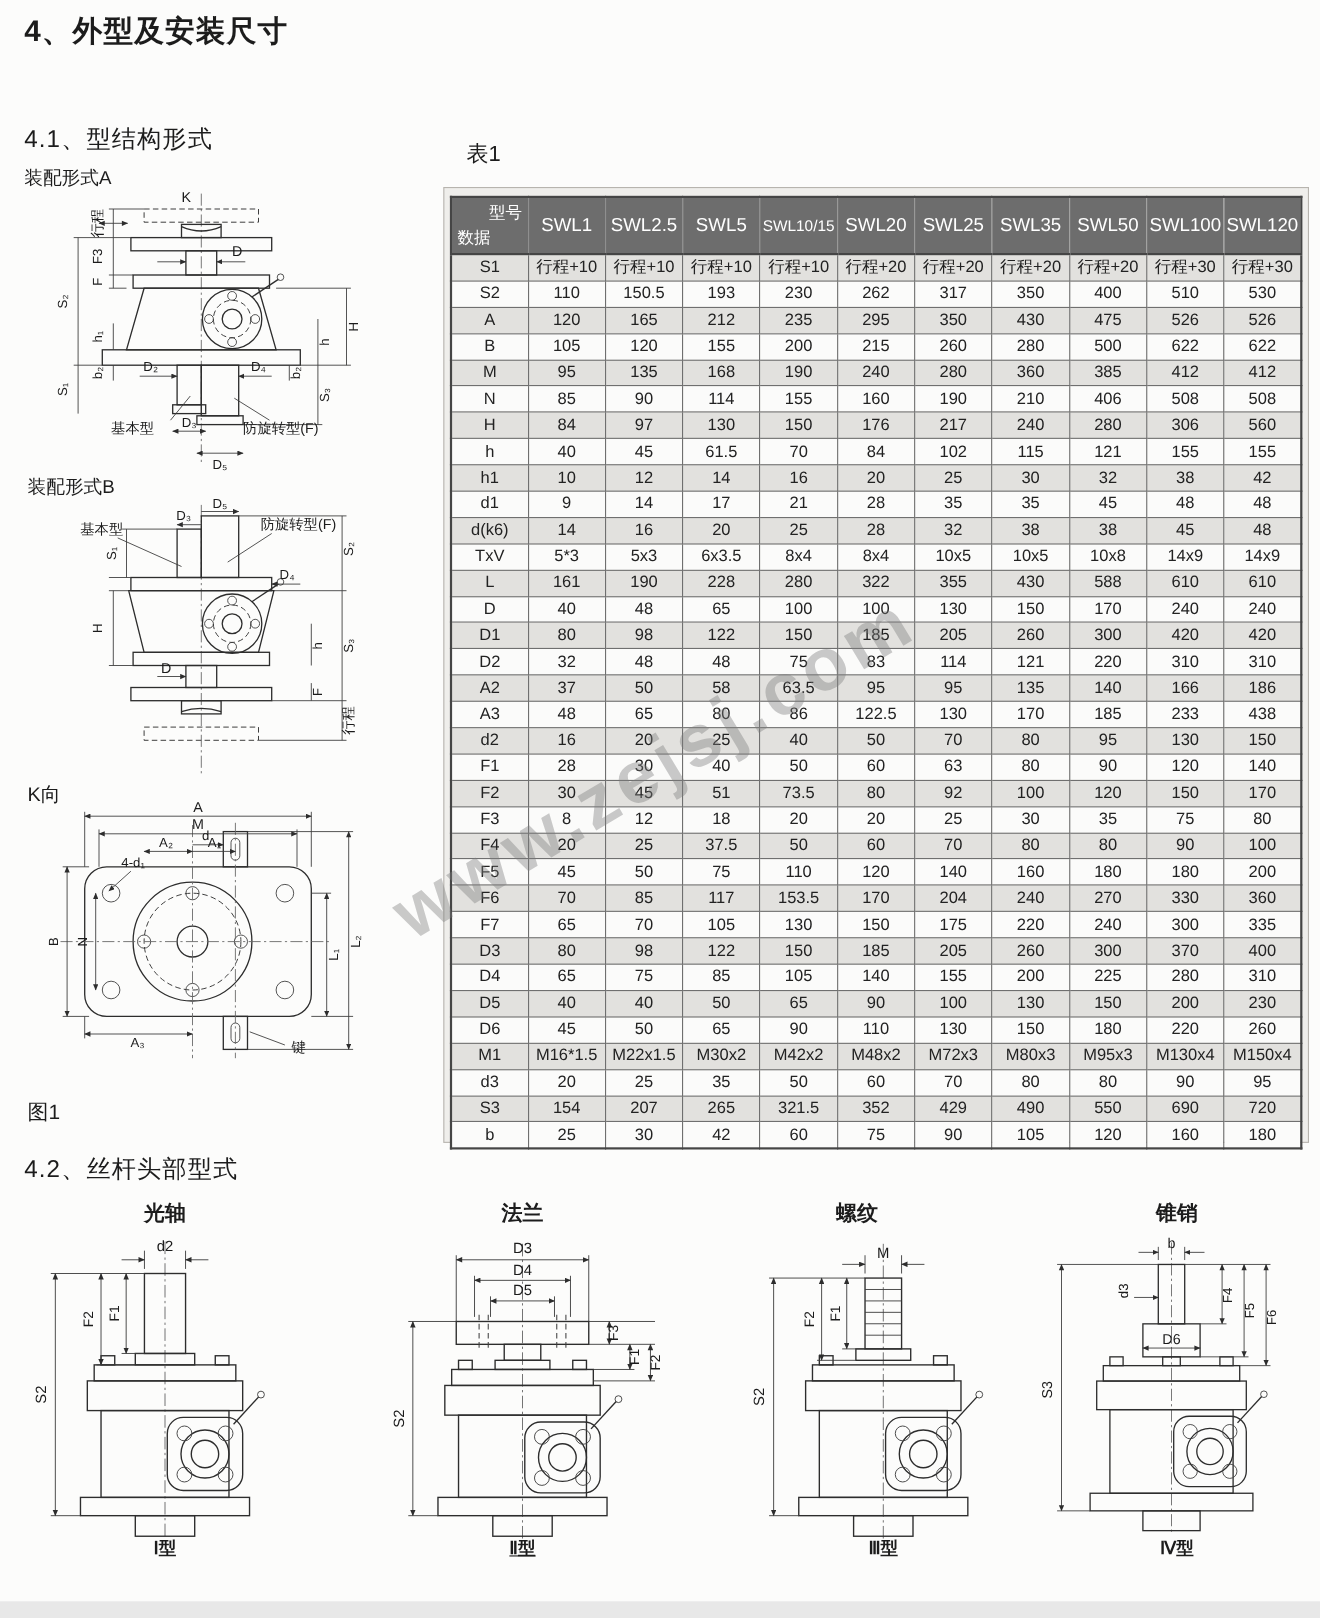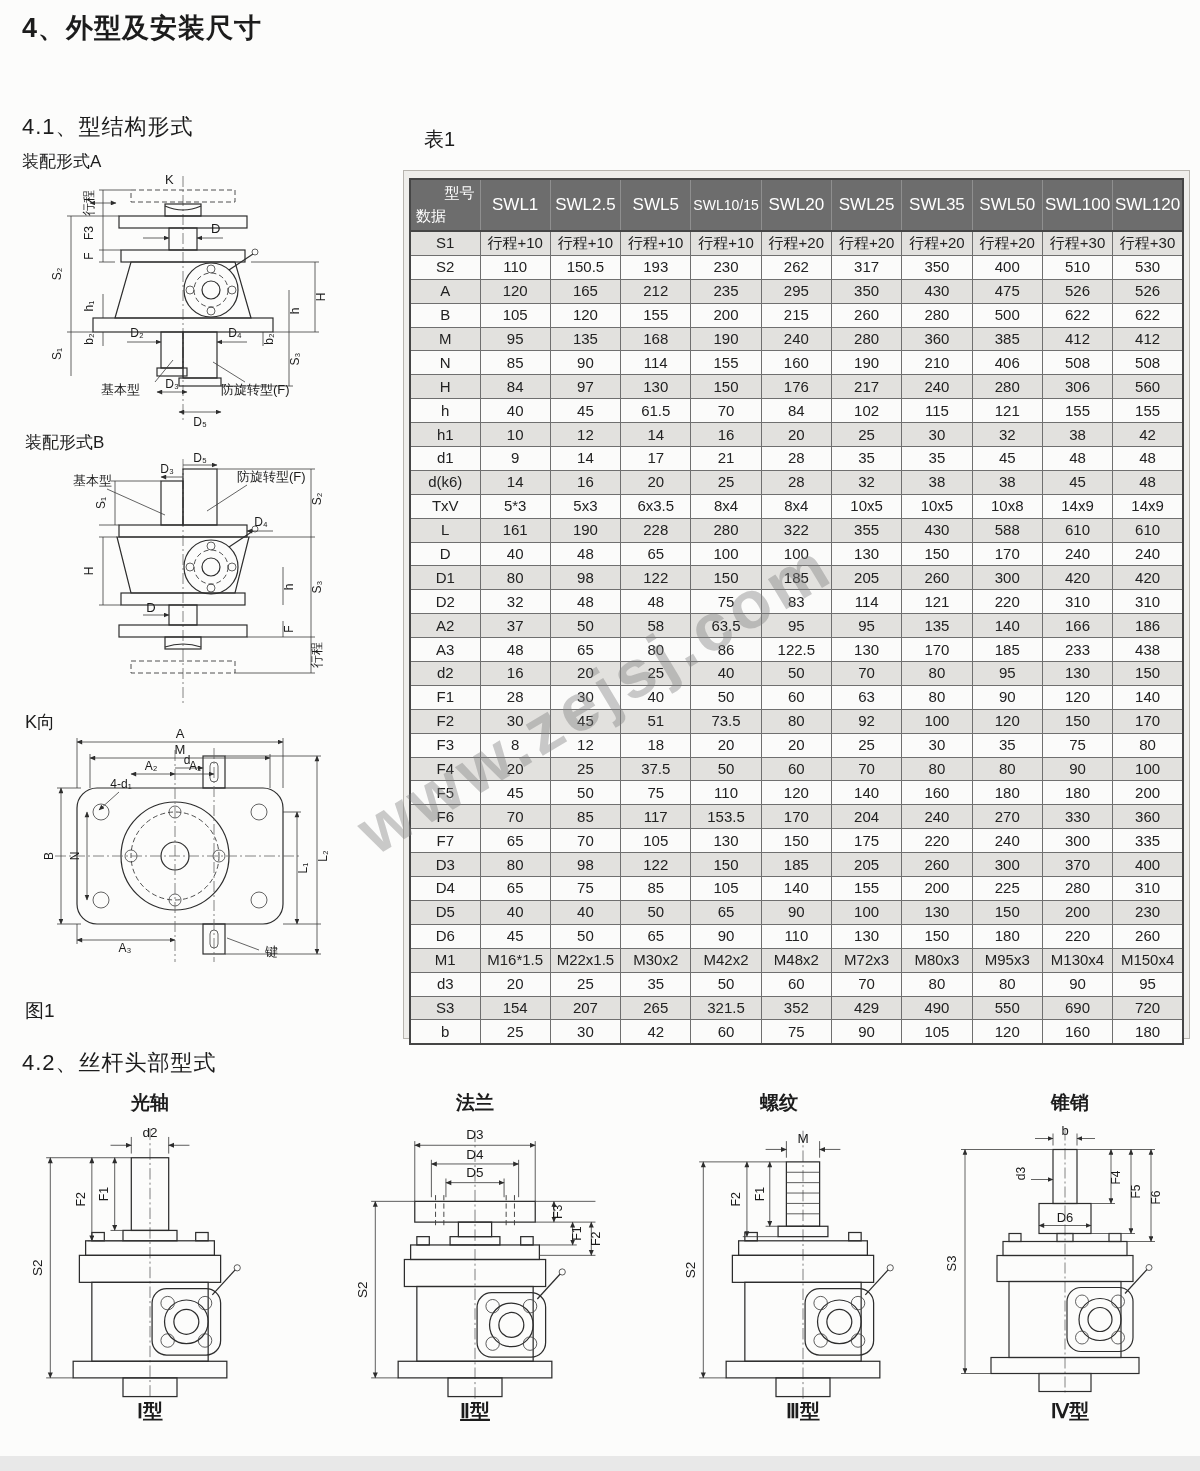--- a/index.html
+++ b/index.html
@@ -43,21 +43,21 @@
   
   svg{overflow:visible;}
   .ln{stroke:#2d2d2d;stroke-width:1.2;fill:none;}
   .thin{stroke:#3c3c3c;stroke-width:0.8;fill:none;}
   .dsh{stroke:#3c3c3c;stroke-width:0.9;fill:none;stroke-dasharray:5 3;}
   .cl{stroke:#666;stroke-width:0.8;fill:none;stroke-dasharray:11 3 2 3;}
   text.lbl{font:12px "Liberation Sans",sans-serif;fill:#1b1b1b;}
   text.lbl13{font:13px "Liberation Sans",sans-serif;fill:#1b1b1b;}
   text.lblcn{font:13px "Liberation Sans",sans-serif;fill:#1b1b1b;}
   .head-title{top:1090px;font-size:19px;font-weight:bold;text-align:center;}
-  .type-label{top:1398px;font-size:20px;font-weight:bold;text-align:center;}
+  .type-label{top:1398px;font-size:16px;font-weight:bold;text-align:center;}
 </style>
 </head>
 <body>
 
 <div class="page">
 
   <div class="abs page-title">4、外型及安装尺寸</div>
   <div class="abs sec-title s41">4.1、型结构形式</div>
   <div class="abs tbl-caption">表1</div>
 

